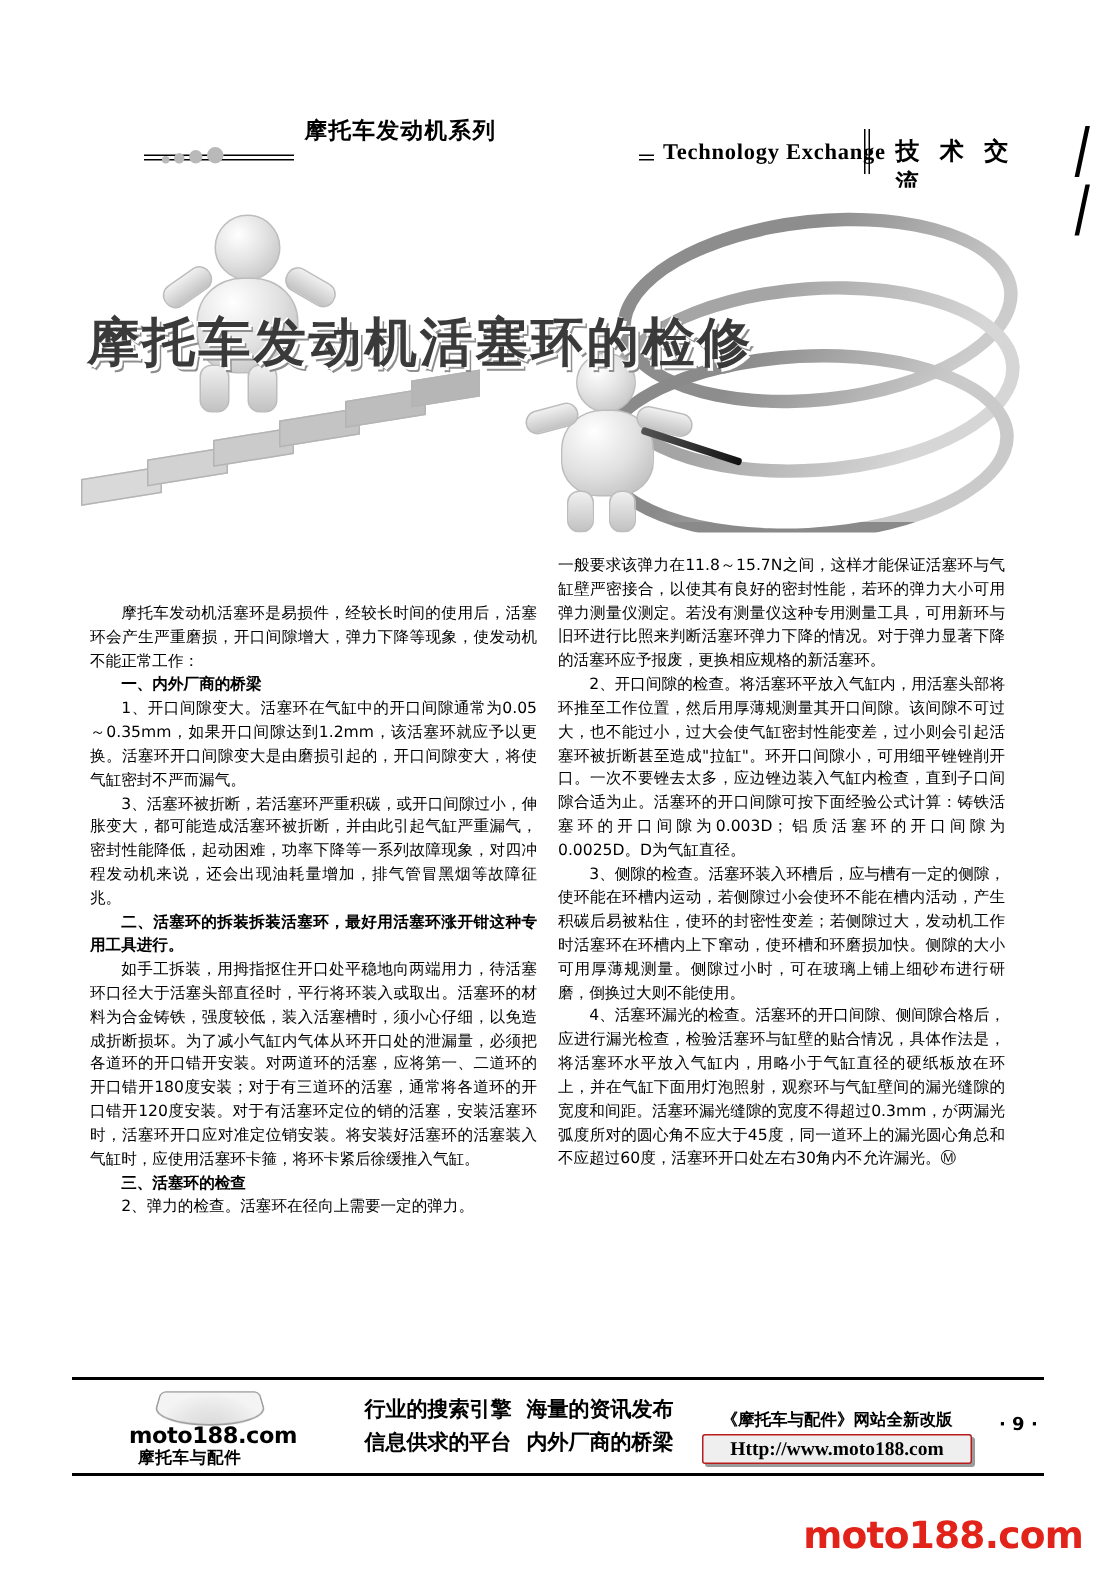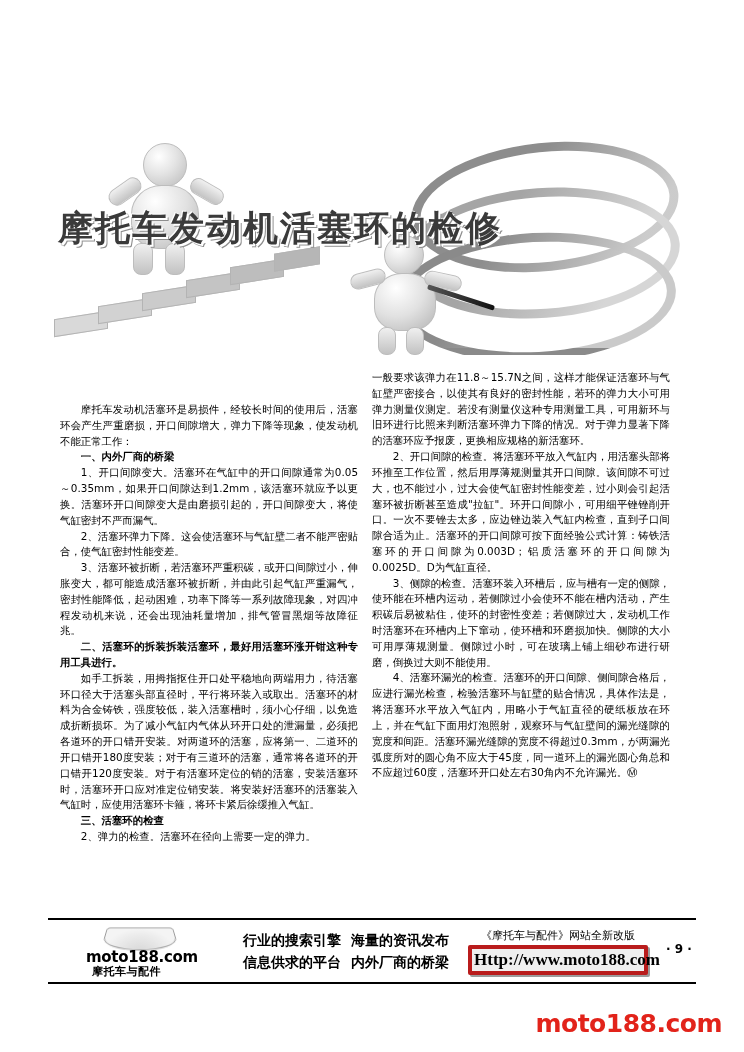--- a/index.html
+++ b/index.html
@@ -294,29 +294,29 @@
   }
   .footer-slogans span { display: inline-block; width: 108px; }
   .footer-right {
     position: absolute;
     left: 420px; top: 10px;
     width: 180px;
     text-align: center;
   }
   .footer-site-cn {
     font-family: "DejaVu Sans", sans-serif;
-    font-size: 11px; font-weight: normal;
+    font-size: 11px; font-weight: bold; margin-top: 11px;
   }
   .footer-url {
     margin-top: 2px;
     font-family: "Liberation Serif", serif;
-    font-size: 17px;
+    font-size: 13px;
     font-weight: bold;
     background: #efefef;
-    border: 4px solid #b91c1c;
+    border: 1px solid #b91c1c;
     border-radius: 2px;
     padding: 1px 2px;
     box-shadow: 2px 2px 0 #9b9b9b;
   }
   .page-number {
     position: absolute;
     left: 618px; top: 24px;
     font-family: "DejaVu Sans", sans-serif;
     font-size: 12px;
     font-weight: bold;
@@ -330,20 +330,32 @@
     font-weight: bold;
     color: #e2231a;
     letter-spacing: -0.5px;
   }
 </style>
 </head>
 <body>
 
 <div class="page">
 
+  <div class="header">
+    <div class="hdr-rule"></div>
+    <div class="hdr-rule-white"></div>
+    <div class="hdr-dots">
+      <span class="d1"></span><span class="d2"></span><span class="d3"></span><span class="d4"></span>
+    </div>
+    <div class="hdr-series">摩托车发动机系列</div>
+    <div class="hdr-tech-en">Technology Exchange</div>
+    <div class="hdr-sep"></div>
+    <div class="hdr-tech-cn">技 术 交 流</div>
+    <div class="hdr-endbars"><i></i><i></i></div>
+  </div>
 
   <div class="illus">
     <div class="illus-bg"></div>
 
     <div class="rings">
       <div class="ring r1"></div>
       <div class="ring r2"></div>
       <div class="ring r3"></div>
       <div class="ring-shade"></div>
     </div>
@@ -377,21 +389,20 @@
     </div>
   </div>
 
   <div class="title-art">摩托车发动机活塞环的检修</div>
 
   <div class="cols">
     <div class="col left">
       <p>摩托车发动机活塞环是易损件，经较长时间的使用后，活塞环会产生严重磨损，开口间隙增大，弹力下降等现象，使发动机不能正常工作：</p>
       <p class="sub">一、内外厂商的桥梁</p>
       <p>1、开口间隙变大。活塞环在气缸中的开口间隙通常为0.05～0.35mm，如果开口间隙达到1.2mm，该活塞环就应予以更换。活塞环开口间隙变大是由磨损引起的，开口间隙变大，将使气缸密封不严而漏气。</p>
-      <p>2、活塞环弹力下降。这会使活塞环与气缸壁二者不能严密贴合，使气缸密封性能变差。</p>
       <p>3、活塞环被折断，若活塞环严重积碳，或开口间隙过小，伸胀变大，都可能造成活塞环被折断，并由此引起气缸严重漏气，密封性能降低，起动困难，功率下降等一系列故障现象，对四冲程发动机来说，还会出现油耗量增加，排气管冒黑烟等故障征兆。</p>
       <p class="sub">二、活塞环的拆装拆装活塞环，最好用活塞环涨开钳这种专用工具进行。</p>
       <p>如手工拆装，用拇指抠住开口处平稳地向两端用力，待活塞环口径大于活塞头部直径时，平行将环装入或取出。活塞环的材料为合金铸铁，强度较低，装入活塞槽时，须小心仔细，以免造成折断损坏。为了减小气缸内气体从环开口处的泄漏量，必须把各道环的开口错开安装。对两道环的活塞，应将第一、二道环的开口错开180度安装；对于有三道环的活塞，通常将各道环的开口错开120度安装。对于有活塞环定位的销的活塞，安装活塞环时，活塞环开口应对准定位销安装。将安装好活塞环的活塞装入气缸时，应使用活塞环卡箍，将环卡紧后徐缓推入气缸。</p>
       <p class="sub">三、活塞环的检查</p>
       <p>2、弹力的检查。活塞环在径向上需要一定的弹力。</p>
     </div>
     <div class="col right">
       <p class="noind">一般要求该弹力在11.8～15.7N之间，这样才能保证活塞环与气缸壁严密接合，以使其有良好的密封性能，若环的弹力大小可用弹力测量仪测定。若没有测量仪这种专用测量工具，可用新环与旧环进行比照来判断活塞环弹力下降的情况。对于弹力显著下降的活塞环应予报废，更换相应规格的新活塞环。</p>
       <p>2、开口间隙的检查。将活塞环平放入气缸内，用活塞头部将环推至工作位置，然后用厚薄规测量其开口间隙。该间隙不可过大，也不能过小，过大会使气缸密封性能变差，过小则会引起活塞环被折断甚至造成"拉缸"。环开口间隙小，可用细平锉锉削开口。一次不要锉去太多，应边锉边装入气缸内检查，直到子口间隙合适为止。活塞环的开口间隙可按下面经验公式计算：铸铁活塞环的开口间隙为0.003D；铝质活塞环的开口间隙为0.0025D。D为气缸直径。</p>
       <p>3、侧隙的检查。活塞环装入环槽后，应与槽有一定的侧隙，使环能在环槽内运动，若侧隙过小会使环不能在槽内活动，产生积碳后易被粘住，使环的封密性变差；若侧隙过大，发动机工作时活塞环在环槽内上下窜动，使环槽和环磨损加快。侧隙的大小可用厚薄规测量。侧隙过小时，可在玻璃上铺上细砂布进行研磨，倒换过大则不能使用。</p>

